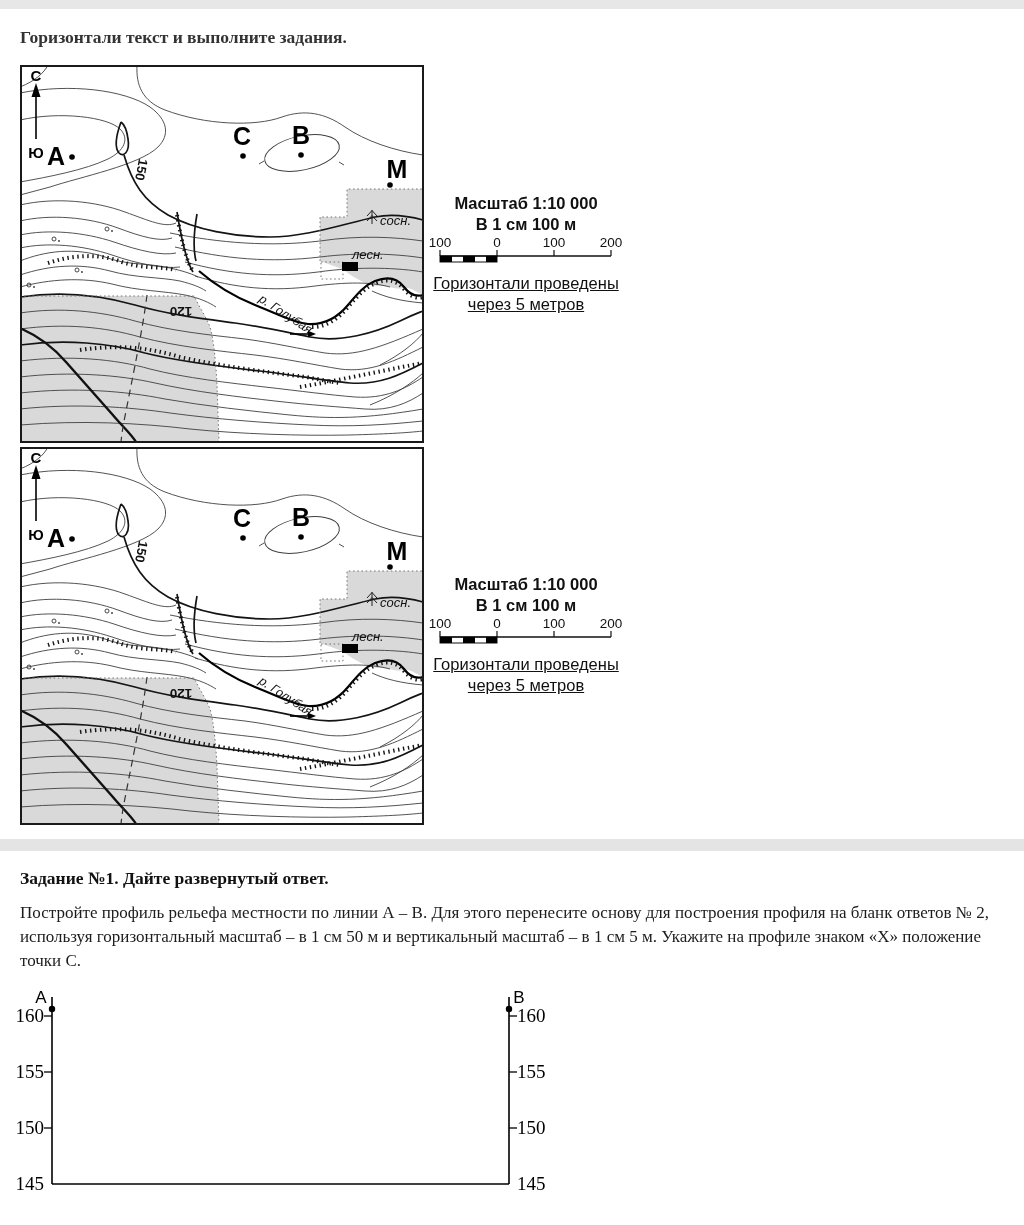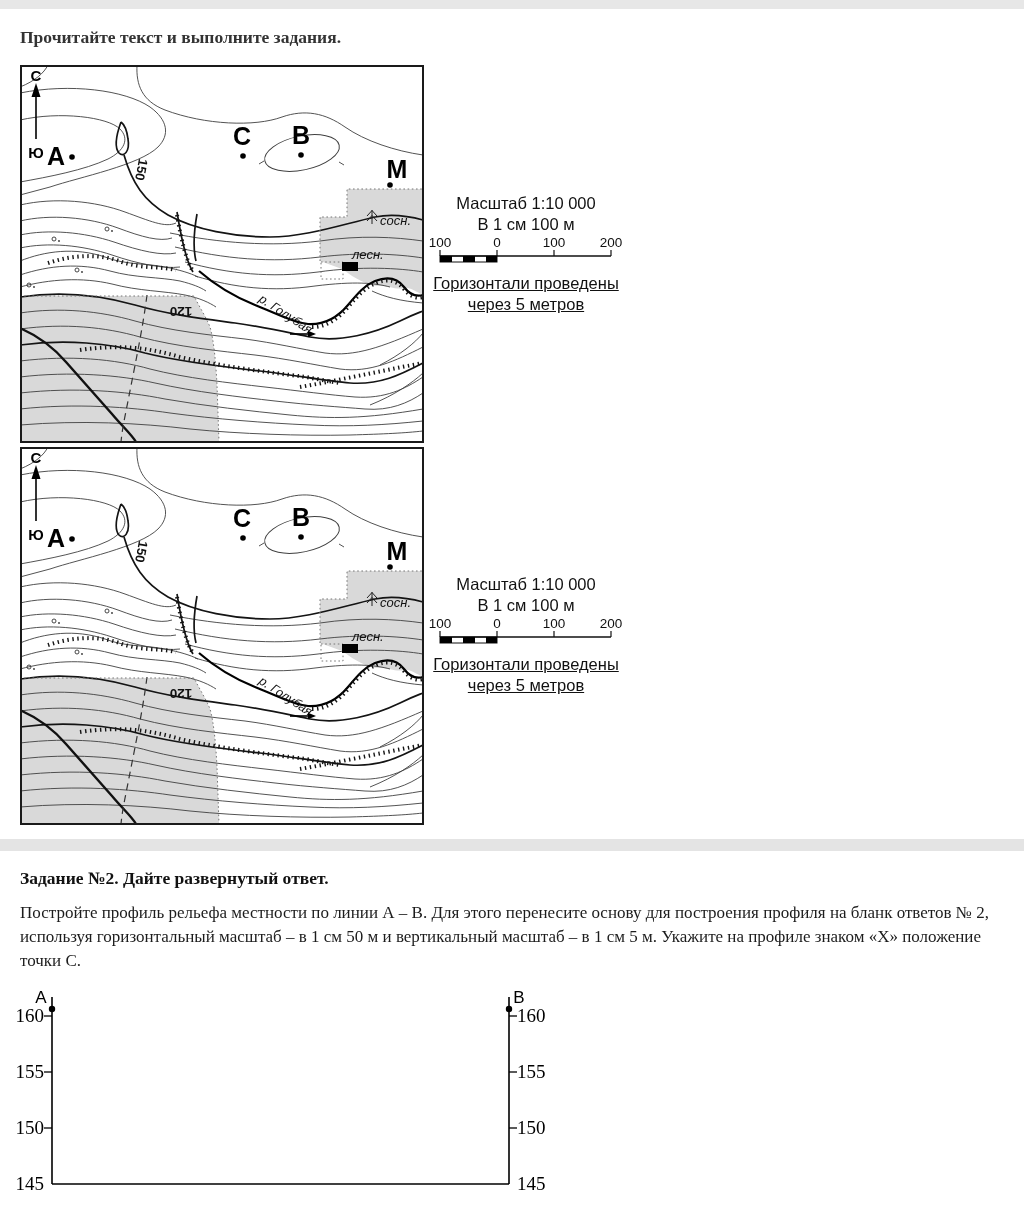--- a/index.html
+++ b/index.html
@@ -8,37 +8,37 @@
   .divider{position:absolute;left:0;top:839px;width:1024px;height:12px;background:#e4e4e4;}
   .page-title{position:absolute;left:20px;top:27px;font-size:17.5px;font-weight:bold;color:#333;}
   .task-heading{position:absolute;left:20px;top:868px;font-size:17.5px;font-weight:bold;color:#111;}
   .task-body{position:absolute;left:20px;top:901px;width:992px;font-size:17px;line-height:1.42;color:#1c1c1c;}
   .mapwrap{position:absolute;left:20px;}
   .map1{top:65px;}
   .map2{top:447px;}
   .scaleblock{position:absolute;left:428px;width:196px;text-align:center;font-family:"Liberation Sans",sans-serif;color:#111;}
   .sb1{top:193px;}
   .sb2{top:574px;}
-  .scaleblock .l1,.scaleblock .l2{font-size:16.5px;line-height:21px;}
+  .scaleblock .l1,.scaleblock .l2{font-size:16.5px;line-height:21px;font-weight:bold;}
   .scaleblock .note{font-size:16.5px;line-height:21px;text-decoration:underline;}
   .profile{position:absolute;left:0;top:985px;}
   svg text{user-select:none;}
   .maplabel{font-family:"Liberation Sans",sans-serif;font-weight:bold;}
   .terrlabel{font-family:"Liberation Sans",sans-serif;font-style:italic;}
   .ctr{fill:none;stroke:#3f3f3f;stroke-width:0.9;}
   .ctrx{fill:none;stroke:#141414;stroke-width:1.7;}
   .teeth{fill:none;stroke:#141414;stroke-width:4;stroke-dasharray:1.4 3.6;}
   .dotted{fill:none;stroke:#777;stroke-width:1;stroke-dasharray:1.6 2.6;}
 </style>
 </head>
 <body>
 
 <div class="topbar"></div>
 
-<div class="page-title">Прочитайте текст и выполните задания.</div>
+<div class="page-title">Горизонтали текст и выполните задания.</div>
 
 <svg class="mapwrap map1" width="404" height="378" viewBox="0 0 404 378">
   <g id="mapgfx">
     <rect x="0" y="0" width="404" height="378" fill="#ffffff"></rect>
 
     <path fill="#d9d9d9" d="M327,124 L403,124 L403,230 C396,227 390,222 384,223 C376,225 370,221 360,221 C348,221 336,214 322,204 L300,196 L300,152 L327,152 Z"></path>
     <path fill="#d9d9d9" d="M0,231 L174,231 C180,243 186,252 190,262 C194,276 196,300 197,320 L199,377 L0,377 Z"></path>
 
     <g>
       <path class="ctr" d="M0,22 C15,16 24,8 28,0"></path>
@@ -187,21 +187,21 @@
     <rect x="12" y="21" width="12" height="6" fill="#000"></rect>
     <rect x="35" y="21" width="12" height="6" fill="#000"></rect>
     <rect x="58" y="21" width="11" height="6" fill="#000"></rect>
   </svg>
   <div class="note">Горизонтали проведены</div>
   <div class="note">через 5 метров</div>
 </div>
 
 <div class="divider"></div>
 
-<div class="task-heading">Задание №2. Дайте развернутый ответ.</div>
+<div class="task-heading">Задание №1. Дайте развернутый ответ.</div>
 <div class="task-body">Постройте профиль рельефа местности по линии А – В. Для этого перенесите основу для построения профиля на бланк ответов № 2, используя горизонтальный масштаб – в 1 см 50 м и вертикальный масштаб – в 1 см 5 м. Укажите на профиле знаком «Х» положение точки С.</div>
 
 <svg class="profile" width="570" height="225" viewBox="0 0 570 225">
   <g stroke="#000" stroke-width="1.6" fill="none">
     <line x1="52" y1="12" x2="52" y2="199"></line>
     <line x1="509" y1="12" x2="509" y2="199"></line>
     <line x1="52" y1="199" x2="509" y2="199"></line>
   </g>
   <g stroke="#000" stroke-width="1.3">
     <line x1="44" y1="31" x2="52" y2="31"></line>

